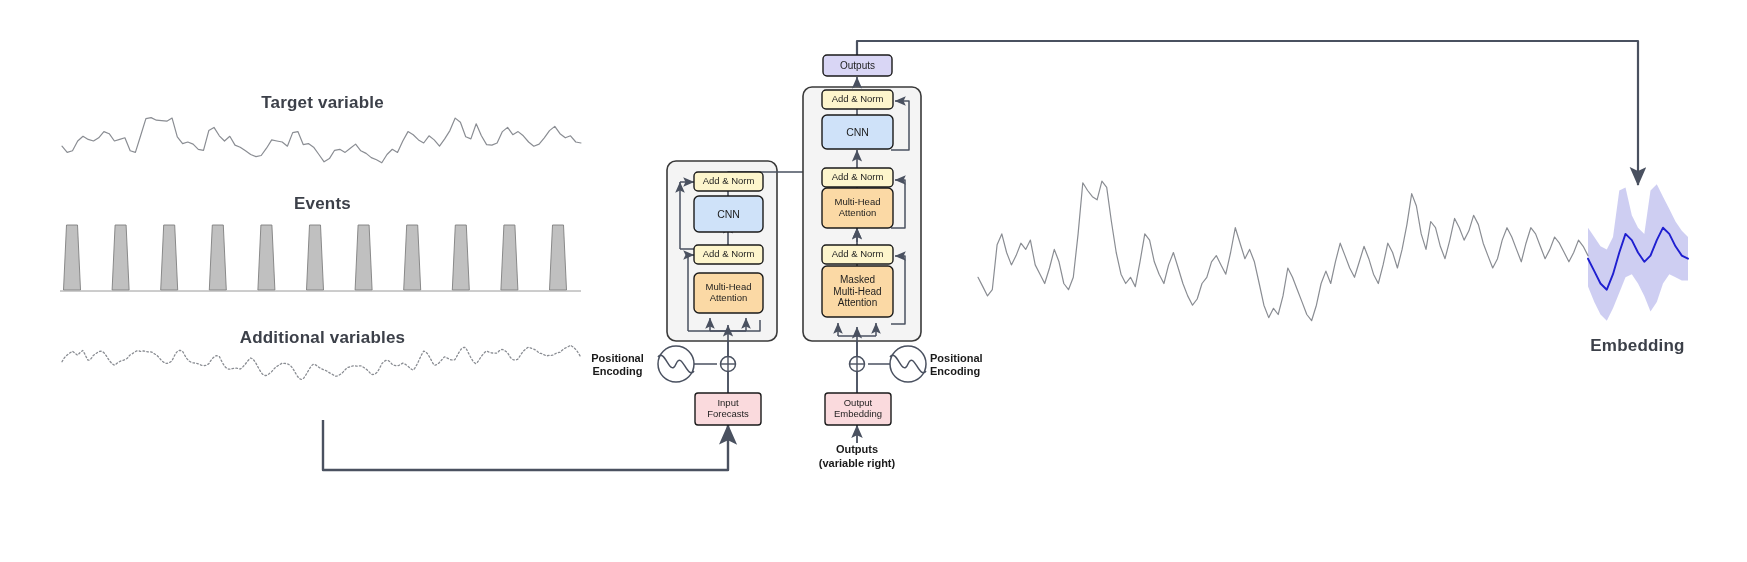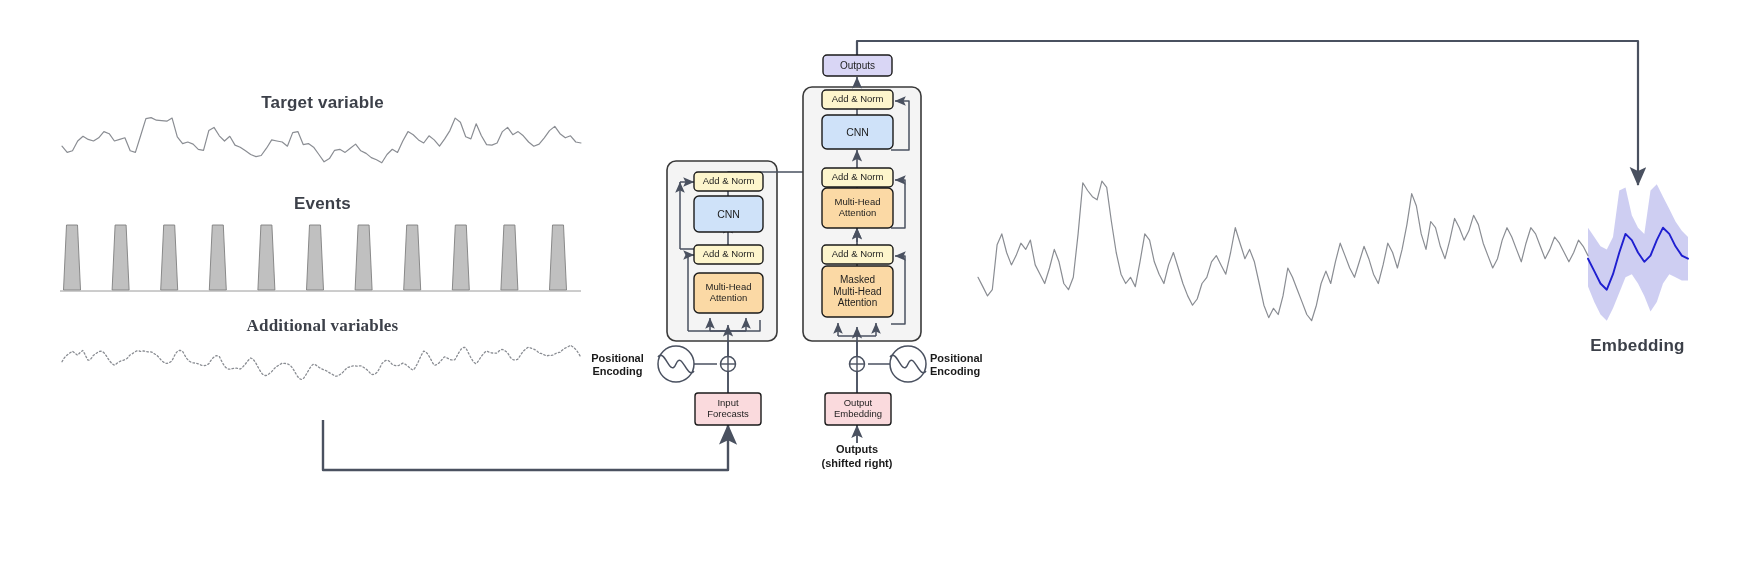--- a/index.html
+++ b/index.html
@@ -188,21 +188,21 @@
 
     <g>
       <polygon id="p-fc-band" fill="#c6c6f0" fill-opacity="0.85" stroke="none" points="1588.0,227.7 1594.3,237.0 1600.5,246.3 1606.8,249.4 1613.0,237.0 1619.3,190.5 1625.5,187.4 1631.8,215.3 1638.0,227.7 1644.3,233.9 1650.5,190.5 1656.8,184.3 1663.0,196.7 1669.3,209.1 1675.5,221.5 1681.8,230.8 1688.0,237.0 1688.0,280.4 1681.8,280.4 1675.5,277.3 1669.3,274.2 1663.0,283.5 1656.8,302.1 1650.5,311.4 1644.3,295.9 1638.0,283.5 1631.8,274.2 1625.5,277.3 1619.3,292.8 1613.0,308.3 1606.8,320.7 1600.5,314.5 1594.3,302.1 1588.0,286.6"></polygon>
       <polyline id="p-fc-hist" fill="none" stroke="#8a8d93" stroke-width="1.2" stroke-linejoin="round" stroke-linecap="round" points="978.0,277.3 982.8,286.6 987.5,295.9 992.3,289.7 997.1,244.8 1001.8,233.9 1006.6,252.5 1011.4,264.9 1016.1,255.6 1020.9,243.2 1025.7,249.4 1030.4,240.1 1035.2,264.9 1040.0,274.2 1044.7,283.5 1049.5,268.0 1054.3,249.4 1059.0,261.8 1063.8,283.5 1068.5,289.7 1073.3,277.3 1078.1,233.9 1082.8,182.8 1087.6,190.5 1092.4,196.7 1097.1,199.8 1101.9,181.2 1106.7,187.4 1111.4,221.5 1116.2,252.5 1121.0,274.2 1125.7,283.5 1130.5,277.3 1135.3,286.6 1140.0,261.8 1144.8,233.9 1149.6,240.1 1154.3,261.8 1159.1,274.2 1163.9,283.5 1168.6,264.9 1173.4,252.5 1178.2,268.0 1182.9,283.5 1187.7,295.9 1192.5,305.2 1197.2,299.0 1202.0,283.5 1206.8,277.3 1211.5,261.8 1216.3,255.6 1221.0,264.9 1225.8,274.2 1230.6,252.5 1235.3,227.7 1240.1,243.2 1244.9,258.7 1249.6,249.4 1254.4,261.8 1259.2,283.5 1263.9,305.2 1268.7,317.6 1273.5,308.3 1278.2,314.5 1283.0,295.9 1287.8,268.0 1292.5,277.3 1297.3,289.7 1302.1,302.1 1306.8,314.5 1311.6,320.7 1316.4,305.2 1321.1,283.5 1325.9,271.1 1330.7,283.5 1335.4,261.8 1340.2,243.2 1345.0,255.6 1349.7,268.0 1354.5,277.3 1359.3,261.8 1364.0,246.3 1368.8,258.7 1373.5,274.2 1378.3,283.5 1383.1,264.9 1387.8,243.2 1392.6,252.5 1397.4,268.0 1402.1,249.4 1406.9,224.6 1411.7,193.6 1416.4,206.0 1421.2,233.9 1426.0,249.4 1430.7,221.5 1435.5,227.7 1440.3,246.3 1445.0,258.7 1449.8,240.1 1454.6,218.4 1459.3,227.7 1464.1,240.1 1468.9,230.8 1473.6,215.3 1478.4,224.6 1483.2,243.2 1487.9,255.6 1492.7,268.0 1497.5,258.7 1502.2,240.1 1507.0,227.7 1511.8,237.0 1516.5,249.4 1521.3,261.8 1526.0,243.2 1530.8,227.7 1535.6,233.9 1540.3,246.3 1545.1,258.7 1549.9,249.4 1554.6,237.0 1559.4,243.2 1564.2,252.5 1568.9,261.8 1573.7,252.5 1578.5,240.1 1583.2,246.3 1588.0,255.6"></polyline>
       <polyline id="p-fc-mean" fill="none" stroke="#1f1fd0" stroke-width="1.9" stroke-linejoin="round" stroke-linecap="round" points="1588.0,258.7 1594.3,271.1 1600.5,283.5 1606.8,289.7 1613.0,274.2 1619.3,252.5 1625.5,233.9 1631.8,240.1 1638.0,252.5 1644.3,261.8 1650.5,255.6 1656.8,240.1 1663.0,227.7 1669.3,233.9 1675.5,246.3 1681.8,255.6 1688.0,258.7"></polyline>
     </g>
   </svg>
 
   <div class="sec-title" style="left:205px;top:93px;width:235px;">Target variable</div>
   <div class="sec-title" style="left:205px;top:194px;width:235px;">Events</div>
-  <div class="sec-title" style="left:205px;top:316px;width:235px;font-family:Liberation Serif, serif;">Additional variables</div>
+  <div class="sec-title" style="left:205px;top:328px;width:235px;">Additional variables</div>
 
   <div class="sec-title" style="left:1530px;top:336px;width:215px;">Embedding</div>
 
   <div class="boxlabel" style="left:694px;top:172px;width:69px;height:19px;font-size:9.5px;">Add &amp; Norm</div>
   <div class="boxlabel" style="left:694px;top:196px;width:69px;height:36px;font-size:10.5px;">CNN</div>
   <div class="boxlabel" style="left:694px;top:245px;width:69px;height:19px;font-size:9.5px;">Add &amp; Norm</div>
   <div class="boxlabel multiline" style="left:694px;top:273px;width:69px;height:40px;font-size:9.5px;white-space:pre-line;">Multi-Head
 Attention</div>
   <div class="boxlabel" style="left:695px;top:393px;width:66px;height:32px;font-size:9.5px;white-space:pre-line;">Input
 Forecasts</div>
@@ -219,15 +219,15 @@
 Attention</div>
   <div class="boxlabel" style="left:825px;top:393px;width:66px;height:32px;font-size:9.5px;white-space:pre-line;">Output
 Embedding</div>
 
   <div class="bold-lbl" style="left:560px;top:352px;width:115px;white-space:pre-line;">Positional
 Encoding</div>
   <div class="bold-lbl" style="left:930px;top:352px;width:115px;text-align:left;white-space:pre-line;">Positional
 Encoding</div>
 
   <div class="bold-lbl" style="left:777px;top:443px;width:160px;">Outputs</div>
-  <div class="bold-lbl" style="left:777px;top:457px;width:160px;">(shifted right)</div>
+  <div class="bold-lbl" style="left:777px;top:457px;width:160px;">(variable right)</div>
 
 </div>
 
 </body></html>

